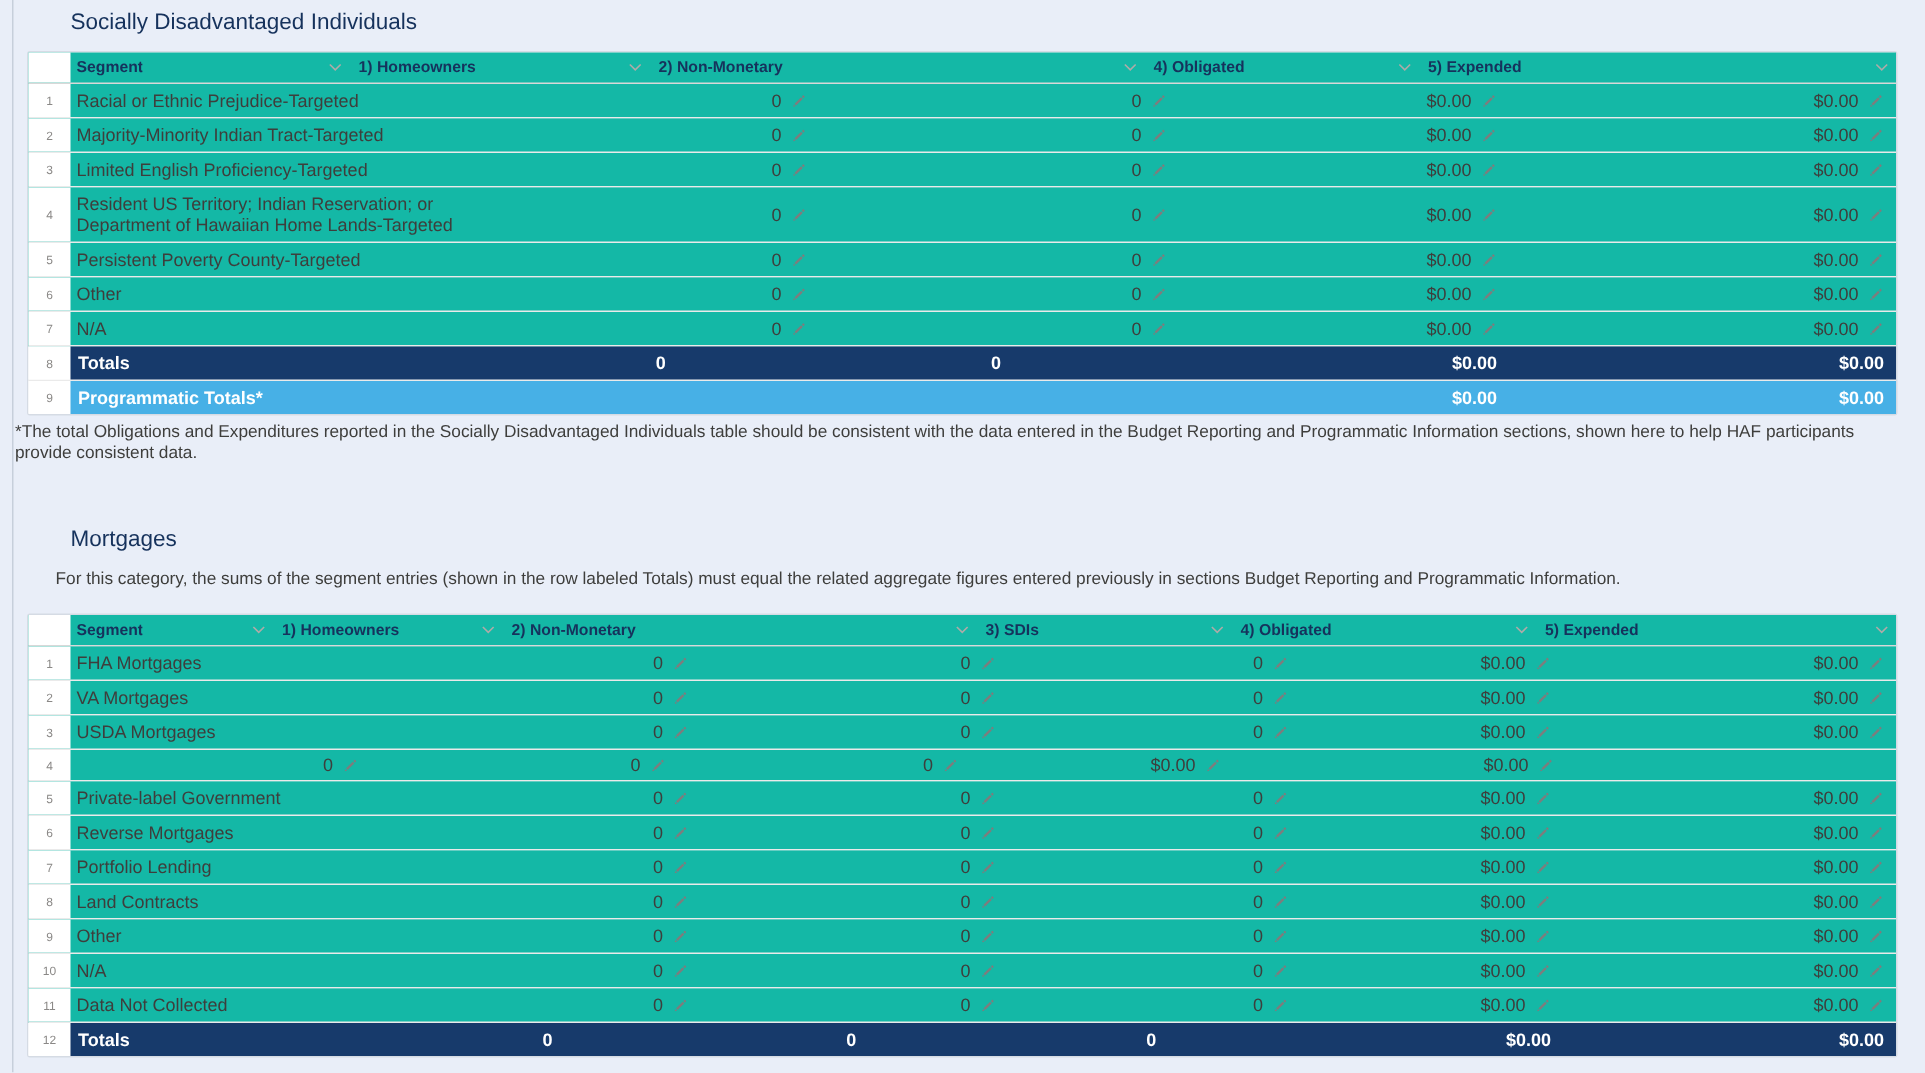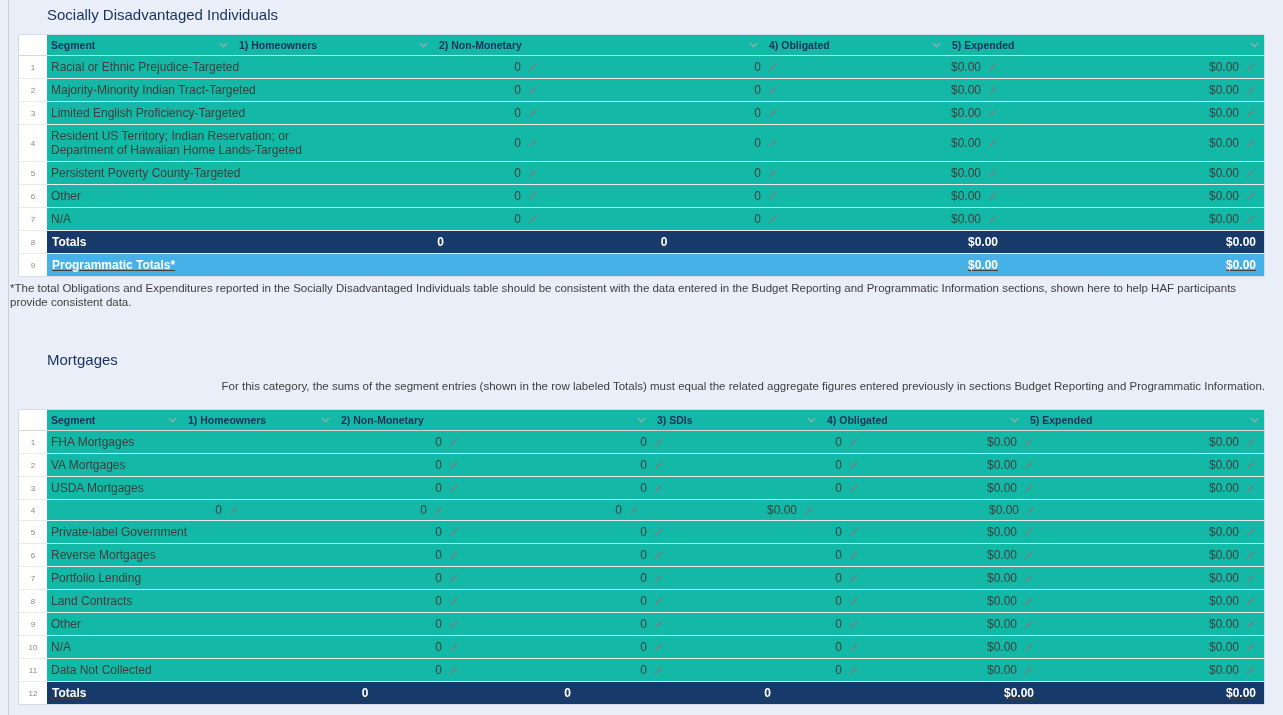--- a/index.html
+++ b/index.html
@@ -24,21 +24,20 @@
     font-weight: 500;
     color: #16325c;
     line-height: 18px;
     margin: 0 0 10px 29px;
   }
   .section-desc {
     font-size: 11.5px;
     color: #3e3e3c;
     line-height: 15px;
     margin: 8px 0 15px 19px;
-    text-align: right;
   }
   .mortgages-section { margin-top: 42px; }
 
   .data-table {
     width: 100%;
     background: #ffffff;
     border: 1px solid #d5dbe4;
     border-radius: 2px;
   }
   .tr {
@@ -118,21 +117,20 @@
     font-weight: 700;
   }
   .tr.totals-row, .tr.prog-row { background: transparent; }
   .tr.totals-row .band-bg { background: #173a6b; }
   .tr.prog-row .band-bg { background: #47b0e6; }
   .band-bg {
     flex: 1 1 auto;
     display: flex;
     align-items: center;
     align-self: stretch;
-    text-decoration: underline;
   }
   .val.center { justify-content: center; }
 
   .footnote {
     font-size: 11.5px;
     color: #3e3e3c;
     line-height: 14px;
     margin: 4px 0 0 -8px;
   }
 </style>

